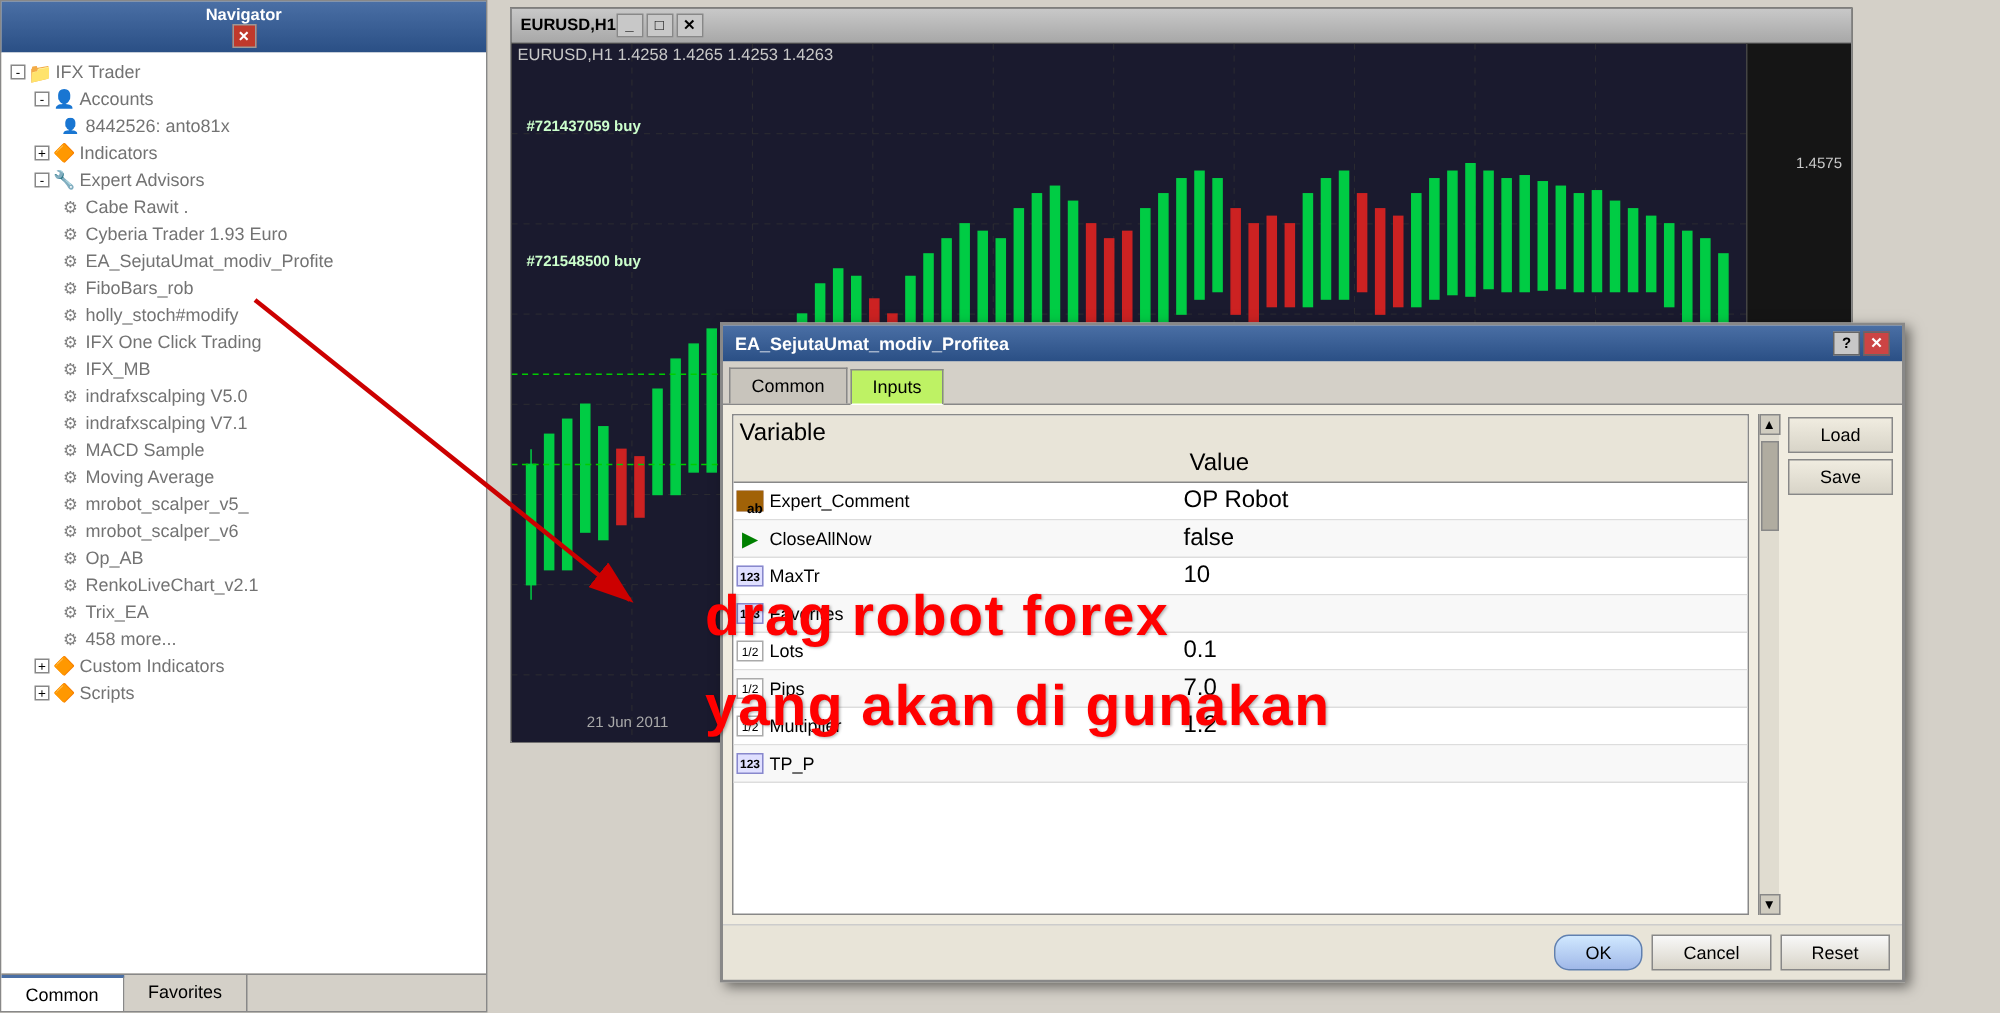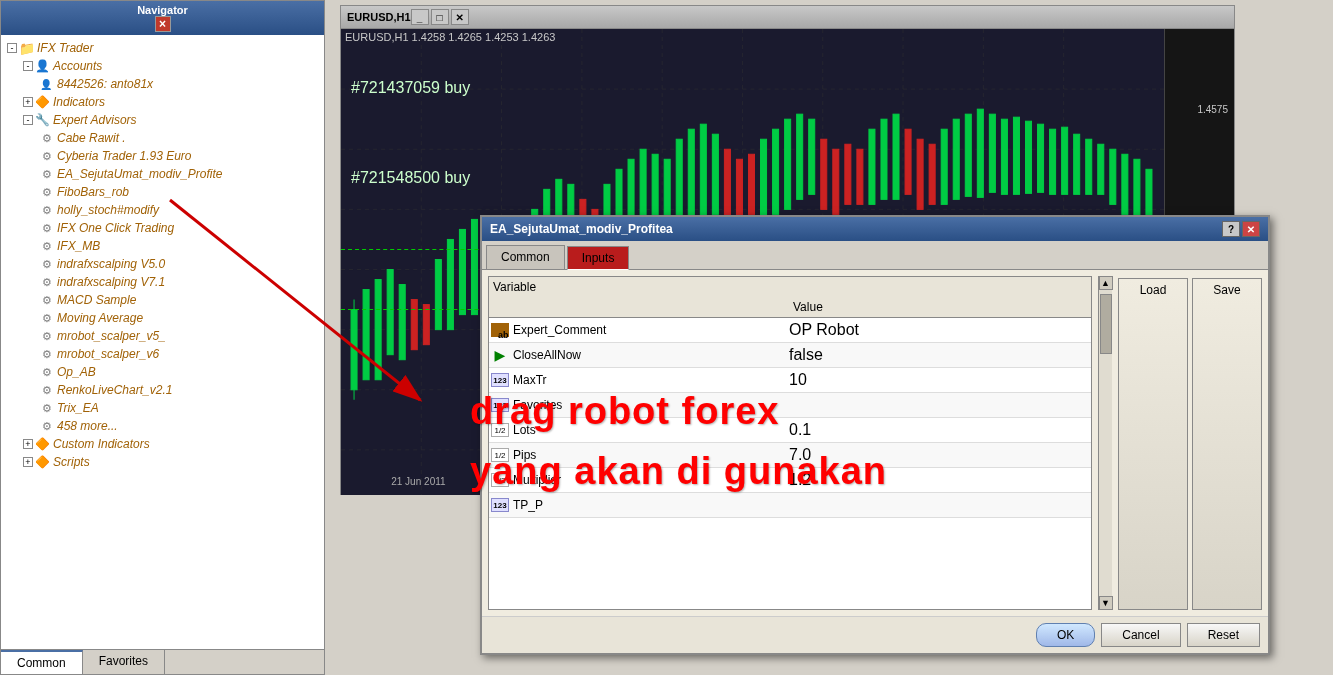--- a/index.html
+++ b/index.html
@@ -52,21 +52,21 @@
       background: #fff;
     }
     .tree-item {
       display: flex;
       align-items: center;
       padding: 1px 2px;
       cursor: pointer;
       white-space: nowrap;
     }
     .tree-icon { width: 16px; height: 16px; margin-right: 2px; display: inline-flex; align-items: center; justify-content: center; font-size: 10px; flex-shrink: 0; }
-    .tree-label { font-size: 12px; color: #a16207; font-style: italic; }
+    .tree-label { font-size: 12px; color: #737373; }
     .indent1 { margin-left: 16px; }
     .indent2 { margin-left: 32px; }
     .expand-icon { width: 10px; height: 10px; border: 1px solid #888; background: #fff; display: inline-flex; align-items: center; justify-content: center; font-size: 9px; margin-right: 2px; flex-shrink: 0; }
 
     
     .icon-folder { color: #e8c050; font-size: 13px; }
     .icon-account { color: #5580c0; font-size: 12px; }
     .icon-indicator { color: #f0a000; font-size: 12px; }
     .icon-ea { color: #c05050; font-size: 12px; }
     .icon-robot { color: #808080; font-size: 11px; }
@@ -153,22 +153,22 @@
       position: absolute;
       left: 0; top: 0;
       width: calc(100% - 70px);
       height: 100%;
     }
 
     
     .trade-label {
       position: absolute;
       color: #00ff00;
-      font-size: 16px;
-      font-weight: normal;
+      font-size: 10px;
+      font-weight: bold;
     }
 
     
     .ea-dialog {
       position: absolute;
       left: 480px; top: 215px;
       width: 790px;
       height: 440px;
       background: #f0ece0;
       border: 2px solid #888;
@@ -208,21 +208,21 @@
     }
     .ea-tab {
       padding: 4px 14px;
       font-size: 12px;
       cursor: pointer;
       background: #c8c4bc;
       border: 1px solid #888;
       border-bottom: none;
     }
     .ea-tab.active {
-      background: #b91c1c;
+      background: #bef264;
       border-bottom: 1px solid #fff;
       position: relative;
       top: 1px;
     }
 
     
     .ea-content {
       display: flex;
       flex: 1;
       padding: 6px;
@@ -234,21 +234,21 @@
       background: #fff;
       overflow: hidden;
     }
     .ea-table-header {
       display: flex;
       background: #e8e4d8;
       border-bottom: 1px solid #888;
       padding: 3px 4px;
     }
     .ea-table-header-cell {
-      font-size: 12px;
+      font-size: 16px;
       font-weight: normal;
       color: #000;
     }
     .col-variable { width: 300px; }
     .col-value { flex: 1; margin-top: 20px; }
 
     .ea-table-row {
       display: flex;
       align-items: center;
       border-bottom: 1px solid #ddd;
@@ -275,21 +275,21 @@
       display: flex;
       flex-direction: column;
       align-items: center;
     }
     .scroll-arrow { width: 14px; height: 14px; display: flex; align-items: center; justify-content: center; font-size: 9px; cursor: pointer; background: #d0ccc0; border: 1px solid #888; }
     .scroll-thumb { width: 12px; height: 60px; background: #b0aCA0; border: 1px solid #888; margin-top: 4px; }
 
     
     .ea-right-btns {
       display: flex;
-      flex-direction: row;
+      flex-direction: column;
       gap: 4px;
       padding-top: 2px;
     }
     .ea-action-btn {
       padding: 4px 12px;
       background: linear-gradient(to bottom, #f0ece0, #d8d4c8);
       border: 1px solid #888;
       cursor: pointer;
       font-size: 12px;
       min-width: 70px;

